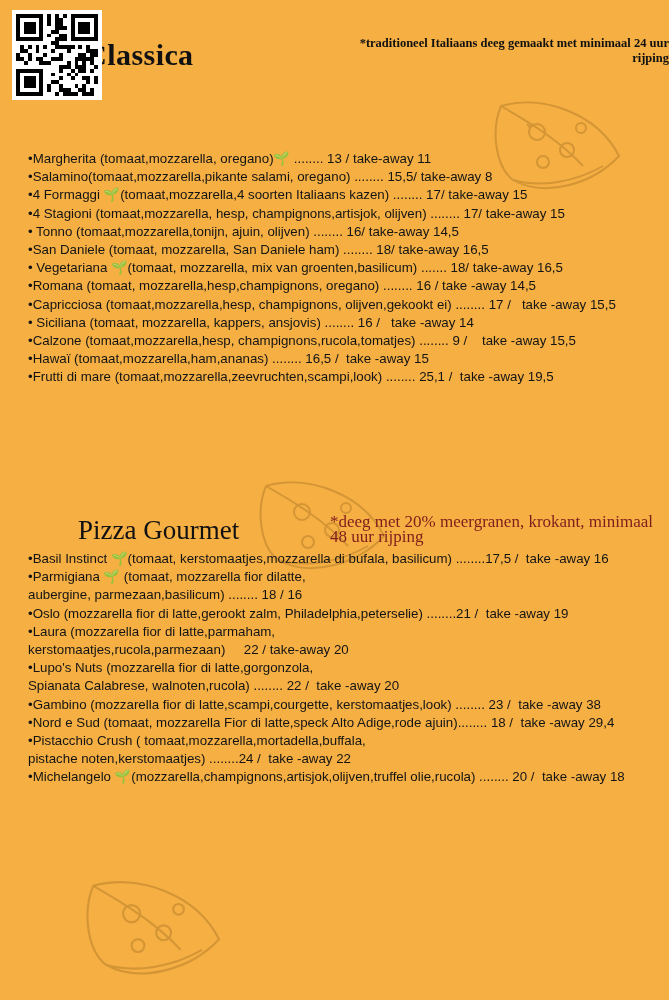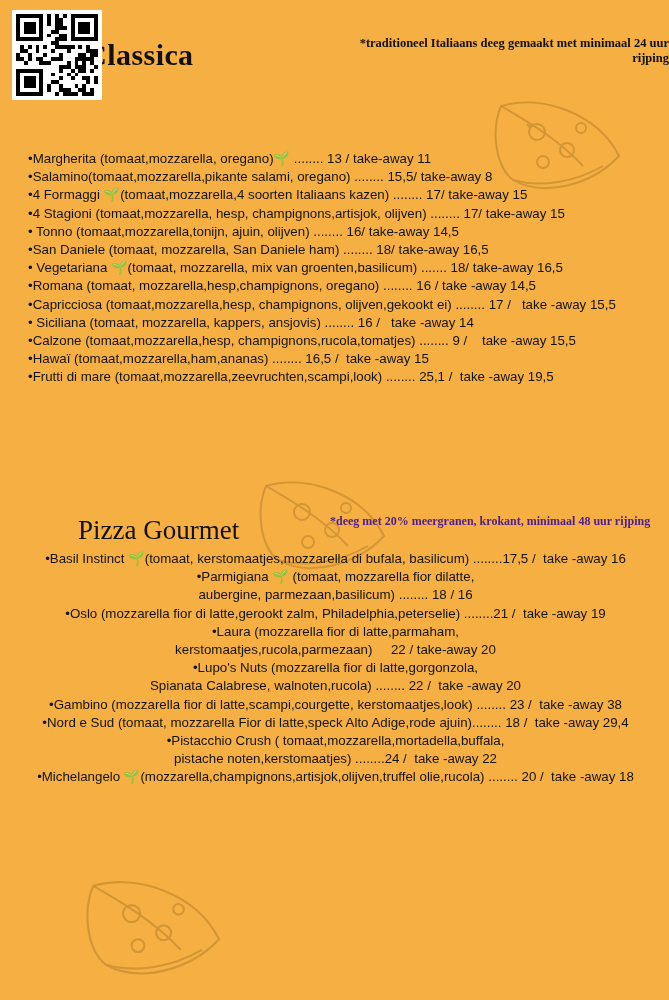--- a/index.html
+++ b/index.html
@@ -80,36 +80,36 @@
     font-size: 27px;
     color: #111;
     z-index: 4;
     margin-left: 48px;
   }
   .note-gourmet {
     position: absolute;
     left: 330px;
     top: 514px;
     font-family: "Liberation Serif", serif;
-    font-weight: bold;
-    font-size: 12px;
+    font-weight: normal;
+    font-size: 17px;
     line-height: 15px;
-    color: #4c1d95;
+    color: #7f1d1d;
     z-index: 4;
   }
 
   
   .list {
     position: absolute;
     z-index: 3;
     left: 28px;
     width: 615px;
   }
   .list-classica { top: 150px; }
-  .list-gourmet  { top: 550px; text-align: center; }
+  .list-gourmet  { top: 550px; }
 
   .item {
     font-size: 13.3px;
     line-height: 18.2px;
     color: #141414;
     white-space: pre-wrap;
   }
 </style>
 </head>
 <body>

